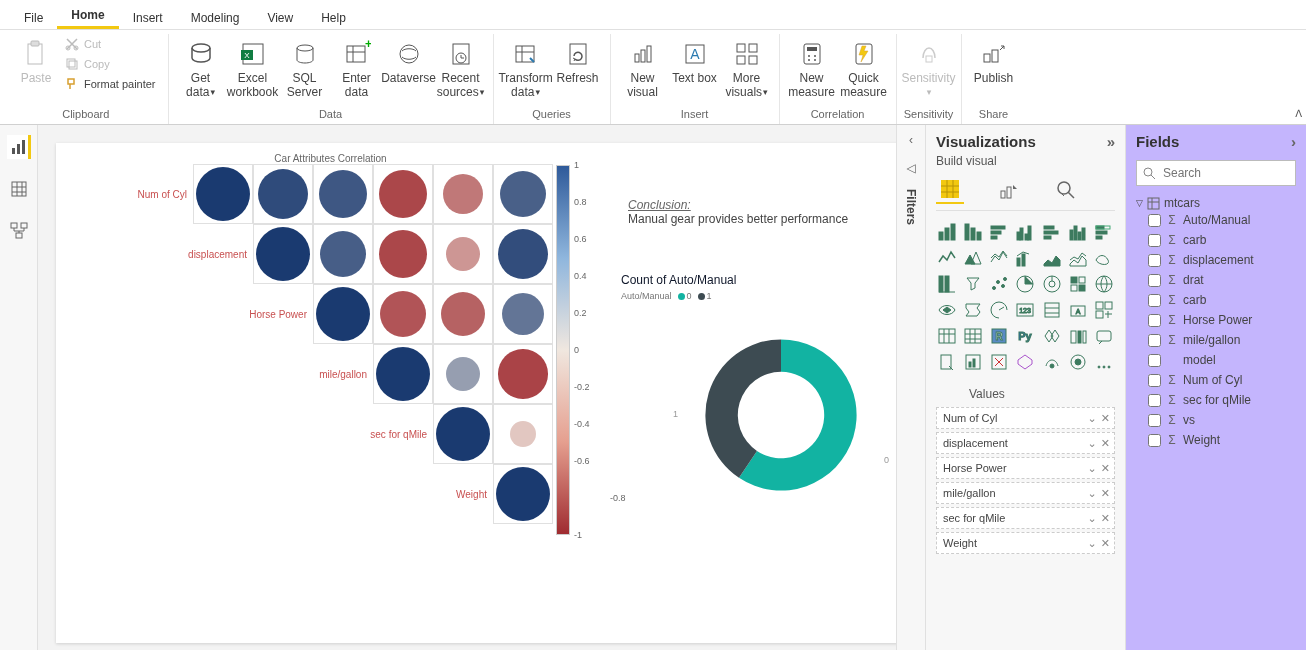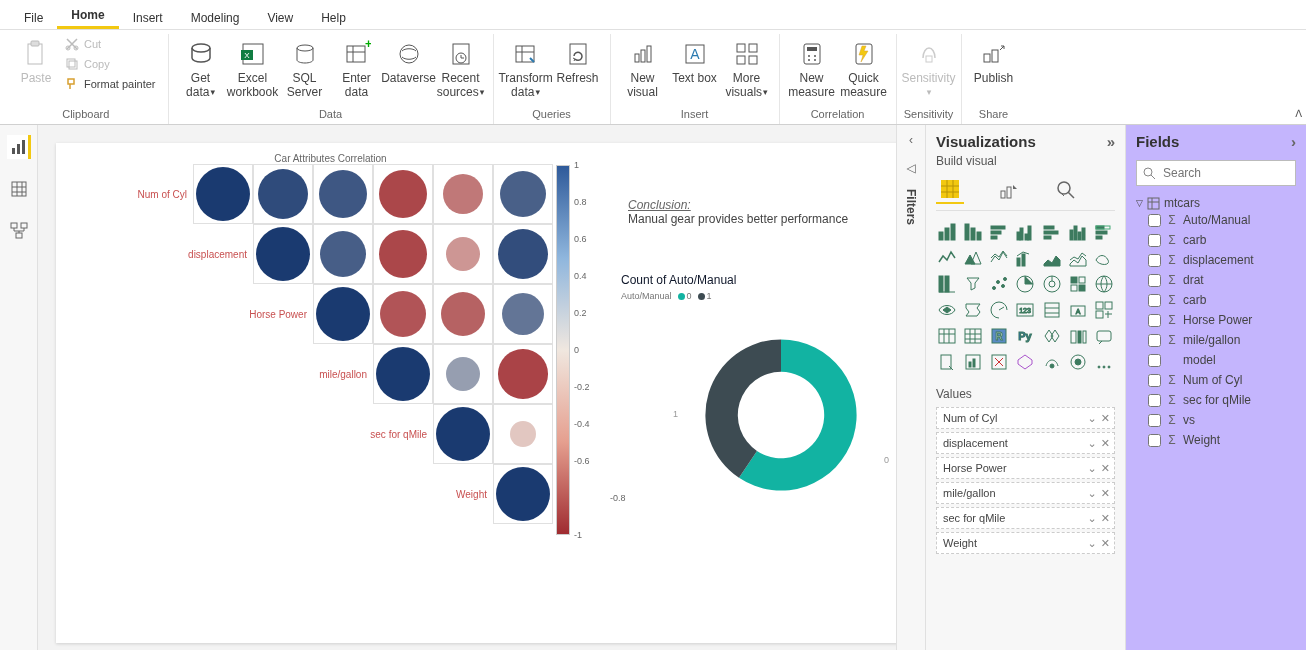--- a/index.html
+++ b/index.html
@@ -64,21 +64,21 @@
   .filters-rail .txt { writing-mode:vertical-rl; font-size:12px; color:#444; font-weight:600; }
 
   
   .viz-pane { position:absolute; right:180px; top:0; width:200px; height:100%; background:#f7f7f7; border-right:1px solid #e0e0e0; padding:8px 10px; }
   .pane-title { font-size:15px; font-weight:600; color:#333; display:flex; justify-content:space-between; align-items:center;text-align:center; }
   .build-tabs { display:flex; gap:30px; margin-top:8px; padding-bottom:6px; border-bottom:1px solid #e0e0e0; }
   .build-tab { width:28px; height:28px; display:flex; align-items:center; justify-content:center; cursor:pointer; }
   .build-tab.active { border-bottom:2px solid #f2c811; }
   .viz-icons { display:grid; grid-template-columns:repeat(7, 1fr); gap:4px; margin-top:10px; }
   .viz-icon { width:22px; height:22px; display:flex; align-items:center; justify-content:center; cursor:pointer; color:#4a6; }
-  .section-h { font-size:12px; color:#555; margin-top:14px; margin-bottom:6px; }
+  .section-h { font-size:12px; color:#555; margin-top:14px; margin-bottom:6px;margin-left:33px; }
   .well { border:1px dashed #ccc; background:#fff; height:22px; display:flex; align-items:center; padding:0 6px; margin-bottom:3px; font-size:11px; color:#444; position:relative; }
   .well .ctrl { position:absolute; right:4px; display:flex; gap:4px; color:#888; }
 
   
   .fields-pane { position:absolute; right:0; top:0; width:180px; height:100%; background:#c4b5fd; padding:8px 10px; }
   .search { display:flex; align-items:center; border:1px solid #bbb; background:#fff; height:26px; padding:0 6px; margin-top:10px; color:#888; gap:5px; }
   .search input { border:none; outline:none; flex:1; font-size:12px; color:#555; background:transparent; }
   .tree { margin-top:10px; }
   .tree-head { font-size:12px; color:#444; display:flex; align-items:center; gap:4px; cursor:pointer; }
   .field-row { display:flex; align-items:center; gap:5px; font-size:12px; color:#444; padding:3px 0 3px 12px; cursor:pointer; }

